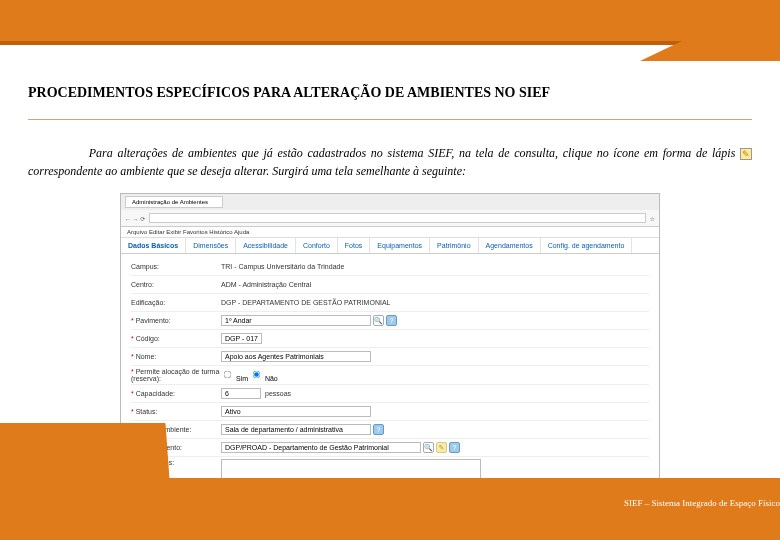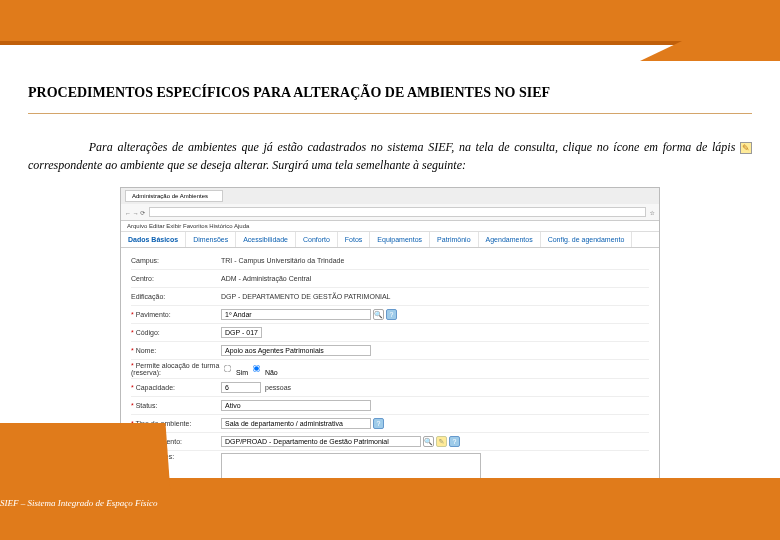--- a/index.html
+++ b/index.html
@@ -29,21 +29,21 @@
     clip-path: polygon(30% 0, 100% 0, 100% 100%, 0 100%);
   }
   .content {
     padding: 40px 28px 10px 28px;
   }
   h1 {
     font-size: 14px;
     font-weight: bold;
     margin-bottom: 24px;
     border-bottom: 1px solid #d4a56a;
-    padding-bottom: 12px;
+    padding-bottom: 18px;
   }
   .intro {
     font-size: 12px;
     font-style: italic;
     text-align: justify;
     line-height: 1.5;
     margin-bottom: 13px;
   }
   .pencil-icon {
     display: inline-block;
@@ -215,23 +215,22 @@
     width: 220px;
     height: 70px;
     background: #e07b1b;
     clip-path: polygon(0 0, 100% 0, 80% 100%, 0 100%);
     transform: skewX(35deg);
   }
   .footer {
     position: absolute;
     bottom: 32px;
     width: 100%;
-    text-align: left;
+    text-align: right;
     font-size: 9px;
-    font-style: italic;
     color: #fff;
     z-index: 5;
   }
   .menurow {
     background: #fff;
     border-bottom: 1px solid #ddd;
     font-size: 6px;
     padding: 2px 6px;
     color: #333;
   }

